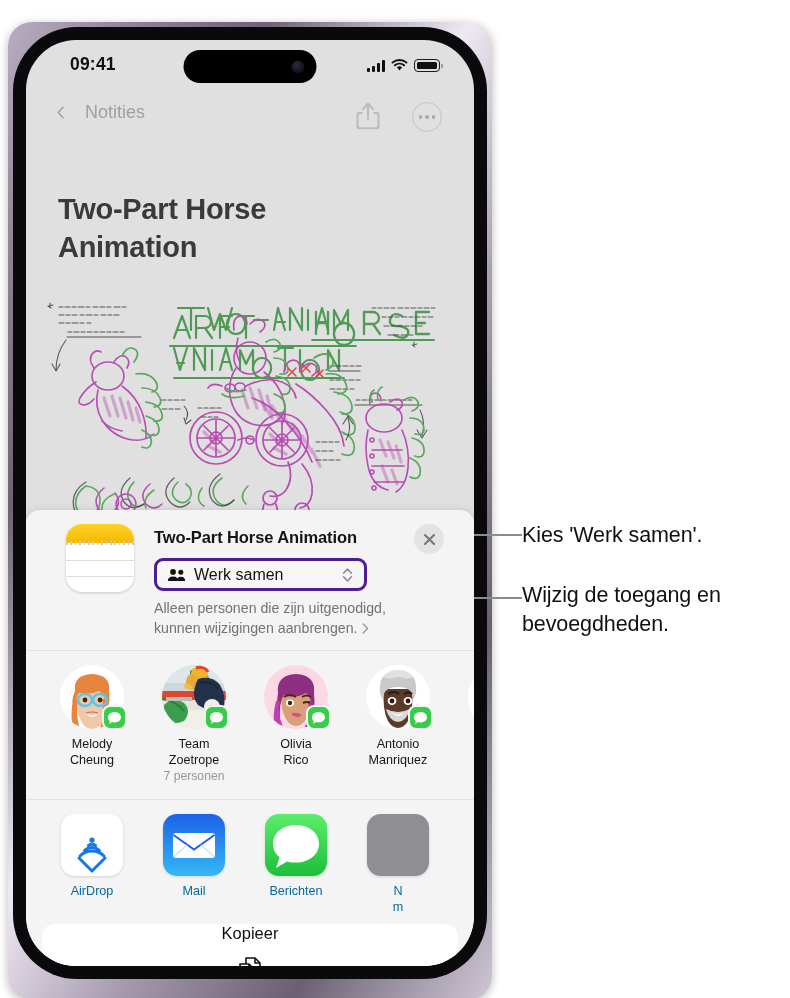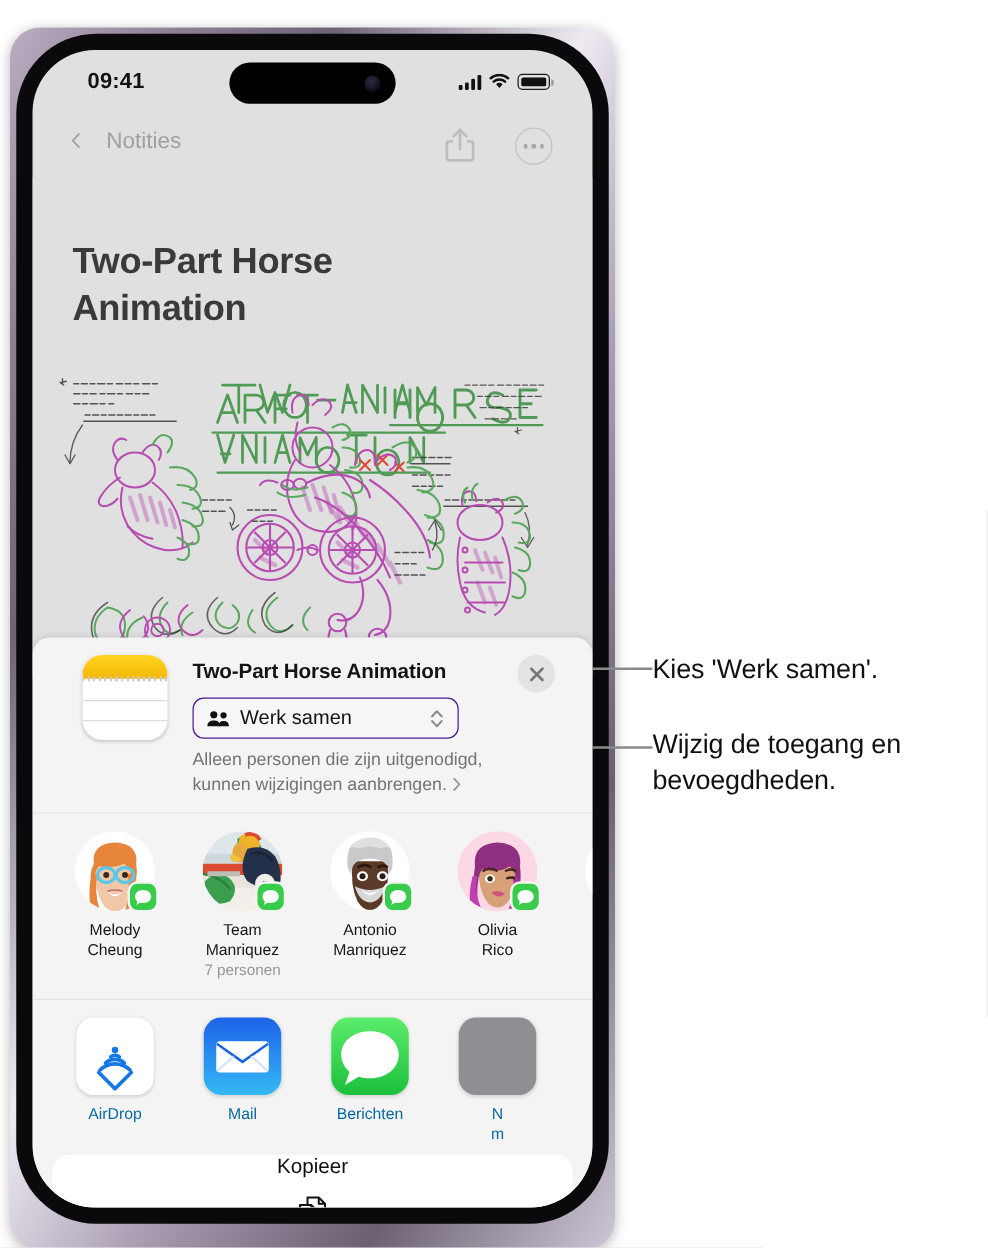--- a/index.html
+++ b/index.html
@@ -203,21 +203,21 @@
     width: 30px; height: 30px;
     border-radius: 50%;
     background: #e3e3e4;
     display: flex; align-items: center; justify-content: center;
   }
 
   #collab-dropdown {
     position: absolute;
     left: 128px; top: 48px;
     width: 213px; height: 33px;
-    border: 1px solid #4c1d95;
+    border: 3px solid #4c1d95;
     border-radius: 9px;
     background: #f7f6f6;
     display: flex;
     align-items: center;
     padding: 0 10px;
   }
   #collab-people-icon { width: 19px; height: 14px; margin-right: 8px; flex: none; }
   #collab-label { font-size: 16px; color: #131313; flex: 1; }
   #collab-stepper { width: 13px; height: 18px; flex: none; }
 
@@ -715,22 +715,50 @@
                 <path d="M4 32 h26 v4 H4Z" fill="#bdbdb8"></path>
               </svg>
             </div>
             <div class="contact-badge">
               <svg width="15" height="14" viewBox="0 0 15 14">
                 <path d="M7.5 1 C11.4 1 14 3.3 14 6.2 C14 9.1 11.4 11.4 7.5 11.4 C6.6 11.4 5.8 11.3 5 11.1 L2 13 L2.9 10.2 C1.7 9.2 1 7.8 1 6.2 C1 3.3 3.6 1 7.5 1Z" fill="#fff"></path>
               </svg>
             </div>
           </div>
           <div class="contact-name">
-            <div>Team Manriquez</div>
+            <div>Team Zoetrope</div>
             <div class="contact-sub">7 personen</div>
+          </div>
+        </div>
+
+        <div class="contact-item">
+          <div class="contact-avatar">
+            <div class="avatar-circle" style="background:#fcd8e4">
+              <svg viewBox="0 0 64 64" width="64" height="64">
+                <path d="M18 22 q-3 20 4 32 q4 7 10 7 q6 0 10 -7 q7 -12 4 -32Z" fill="#d8a078"></path>
+                <path d="M14 28 q-2 -18 18 -19 q20 1 18 19 q2 18 -4 28 q4 -22 -4 -28 q-10 6 -22 2 q-5 6 -4 26 q-5 -10 -2 -28Z" fill="#8e2f82"></path>
+                <path d="M12 36 q-4 16 -1 26 h8 q-6 -14 -3 -26Z" fill="#c03fb0"></path>
+                <path d="M48 36 q4 16 1 26 h-8 q6 -14 3 -26Z" fill="#a8329a"></path>
+                <path d="M20 32 q6 -4 12 0" stroke="#4a2a1c" stroke-width="2" fill="none"></path>
+                <path d="M38 32 q5 -3 9 0" stroke="#4a2a1c" stroke-width="2" fill="none"></path>
+                <ellipse cx="26" cy="38" rx="4" ry="3.4" fill="#fff"></ellipse>
+                <circle cx="26" cy="38" r="2.2" fill="#3a2a1c"></circle>
+                <path d="M39 38 q4 -2 7 0" stroke="#3a2a1c" stroke-width="2" fill="none"></path>
+                <path d="M27 49 q6 -3 11 1 q-5 5 -11 -1Z" fill="#d4527e"></path>
+              </svg>
+            </div>
+            <div class="contact-badge">
+              <svg width="15" height="14" viewBox="0 0 15 14">
+                <path d="M7.5 1 C11.4 1 14 3.3 14 6.2 C14 9.1 11.4 11.4 7.5 11.4 C6.6 11.4 5.8 11.3 5 11.1 L2 13 L2.9 10.2 C1.7 9.2 1 7.8 1 6.2 C1 3.3 3.6 1 7.5 1Z" fill="#fff"></path>
+              </svg>
+            </div>
+          </div>
+          <div class="contact-name">
+            <div>Olivia</div>
+            <div>Rico</div>
           </div>
         </div>
 
         <div class="contact-item">
           <div class="contact-avatar">
             <div class="avatar-circle" style="background:#ffffff">
               <svg viewBox="0 0 64 64" width="64" height="64">
                 <path d="M18 24 q-2 20 4 32 q4 7 10 7 q6 0 10 -7 q6 -12 4 -32Z" fill="#5c3a28"></path>
                 <path d="M14 22 q0 -16 18 -16 q18 0 18 16 q1 8 -3 12 q0 -12 -15 -12 q-15 0 -15 12 q-4 -4 -3 -12Z" fill="#c9c9c9"></path>
                 <path d="M15 14 q8 -10 17 -9 q10 -1 17 9 q-4 -3 -9 0 q-8 -4 -16 0 q-6 -3 -9 0Z" fill="#e0e0e0"></path>
@@ -751,48 +779,20 @@
             </div>
           </div>
           <div class="contact-name">
             <div>Antonio</div>
             <div>Manriquez</div>
           </div>
         </div>
 
         <div class="contact-item">
           <div class="contact-avatar">
-            <div class="avatar-circle" style="background:#fcd8e4">
-              <svg viewBox="0 0 64 64" width="64" height="64">
-                <path d="M18 22 q-3 20 4 32 q4 7 10 7 q6 0 10 -7 q7 -12 4 -32Z" fill="#d8a078"></path>
-                <path d="M14 28 q-2 -18 18 -19 q20 1 18 19 q2 18 -4 28 q4 -22 -4 -28 q-10 6 -22 2 q-5 6 -4 26 q-5 -10 -2 -28Z" fill="#8e2f82"></path>
-                <path d="M12 36 q-4 16 -1 26 h8 q-6 -14 -3 -26Z" fill="#c03fb0"></path>
-                <path d="M48 36 q4 16 1 26 h-8 q6 -14 3 -26Z" fill="#a8329a"></path>
-                <path d="M20 32 q6 -4 12 0" stroke="#4a2a1c" stroke-width="2" fill="none"></path>
-                <path d="M38 32 q5 -3 9 0" stroke="#4a2a1c" stroke-width="2" fill="none"></path>
-                <ellipse cx="26" cy="38" rx="4" ry="3.4" fill="#fff"></ellipse>
-                <circle cx="26" cy="38" r="2.2" fill="#3a2a1c"></circle>
-                <path d="M39 38 q4 -2 7 0" stroke="#3a2a1c" stroke-width="2" fill="none"></path>
-                <path d="M27 49 q6 -3 11 1 q-5 5 -11 -1Z" fill="#d4527e"></path>
-              </svg>
-            </div>
-            <div class="contact-badge">
-              <svg width="15" height="14" viewBox="0 0 15 14">
-                <path d="M7.5 1 C11.4 1 14 3.3 14 6.2 C14 9.1 11.4 11.4 7.5 11.4 C6.6 11.4 5.8 11.3 5 11.1 L2 13 L2.9 10.2 C1.7 9.2 1 7.8 1 6.2 C1 3.3 3.6 1 7.5 1Z" fill="#fff"></path>
-              </svg>
-            </div>
-          </div>
-          <div class="contact-name">
-            <div>Olivia</div>
-            <div>Rico</div>
-          </div>
-        </div>
-
-        <div class="contact-item">
-          <div class="contact-avatar">
             <div class="avatar-circle" style="background:#ffffff">
               <svg viewBox="0 0 64 64" width="64" height="64">
                 <path d="M16 18 q-2 -14 16 -14 q18 0 16 14 q2 20 -4 32 q-5 8 -12 8 q-7 0 -12 -8 q-6 -12 -4 -32Z" fill="#2a1f1a"></path>
               </svg>
             </div>
           </div>
           <div class="contact-name">
             <div>P</div>
           </div>
         </div>

